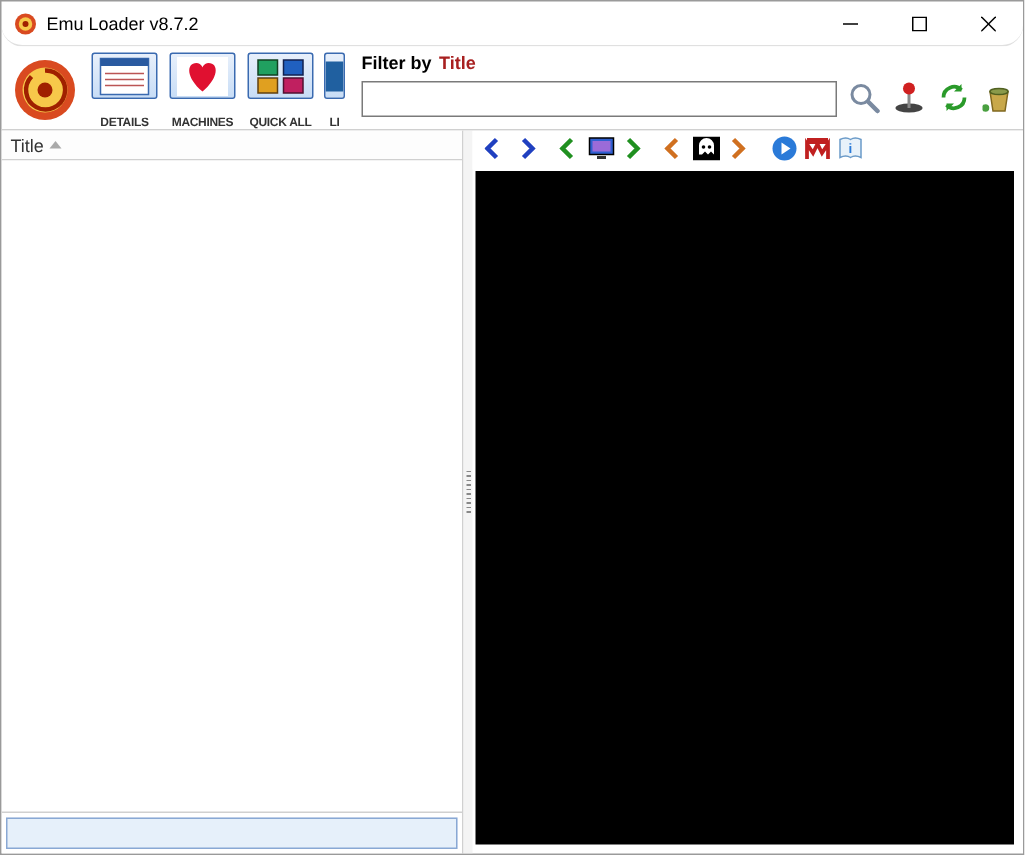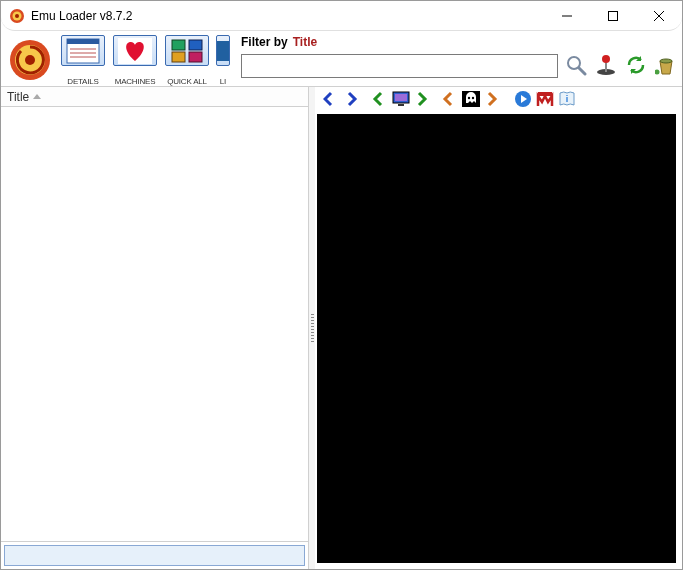--- a/index.html
+++ b/index.html
@@ -8,21 +8,21 @@
   .titlebar { height: 30px; display: flex; align-items: center; padding: 0 0 0 8px; border-bottom: 1px solid #e0e0e0; border-radius: 14px; }
   .titlebar .app-icon { width: 16px; height: 16px; margin-right: 6px; }
   .titlebar .title { flex: 1; font-size: 12px; color: #000; }
   .winbtn { width: 46px; height: 30px; display: flex; align-items: center; justify-content: center; }
   .winbtn svg { display: block; }
   .toolbar { height: 56px; display: flex; align-items: stretch; padding: 2px 4px 0 6px; border-bottom: 1px solid #d0d0d0; overflow: hidden; }
   .tb-logo { width: 46px; display: flex; align-items: center; justify-content: center; margin-right: 6px; }
   .tb-buttons { display: flex; gap: 4px; }
   .tb-btn { width: 48px; display: flex; flex-direction: column; align-items: center; justify-content: flex-start; padding-top: 2px; }
   .tb-btn .ic { width: 44px; height: 36px; border: 1px solid #3a6ab0; background: linear-gradient(#e8f0fb,#c8ddf6); display: flex; align-items: center; justify-content: center; border-radius: 2px; }
-  .tb-btn .lbl { font-size: 8px; font-weight: normal; color: #333; margin-top: 11px; letter-spacing: -0.2px; white-space: nowrap; }
+  .tb-btn .lbl { font-size: 8px; font-weight: bold; color: #333; margin-top: 11px; letter-spacing: -0.2px; white-space: nowrap; }
   .filter-area { flex: 1; display: flex; flex-direction: column; padding-left: 10px; padding-top: 2px; min-width: 0; }
   .filter-row1 { display: flex; align-items: flex-start; gap: 5px; height: 16px; }
   .filter-label { font-size: 12px; font-weight: bold; color: #000; }
   .filter-title { font-size: 12px; font-weight: bold; color: #a82020; }
   .filter-row2 { display: flex; align-items: center; gap: 6px; margin-top: 3px; }
   .filter-input { flex: 1; min-width: 0; height: 24px; border: 1px solid #7a7a7a; padding: 2px 4px; font-size: 12px; }
   .round-btn { width: 24px; height: 24px; display: flex; align-items: center; justify-content: center; }
   .body { flex: 1; display: flex; overflow: hidden; }
   .left { width: 308px; display: flex; flex-direction: column; border-right: 1px solid #d0d0d0; }
   .list-header { height: 20px; border-bottom: 1px solid #d0d0d0; display: flex; align-items: center; padding: 0 6px; background: #fdfdfd; }

